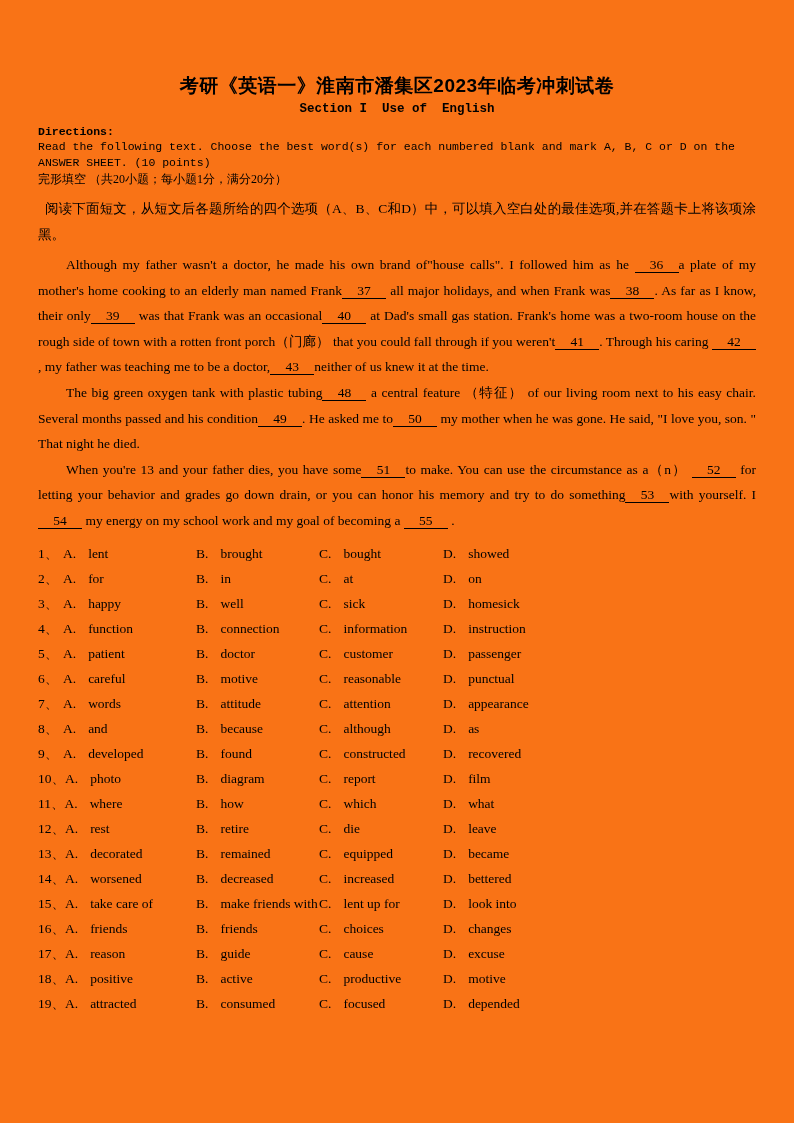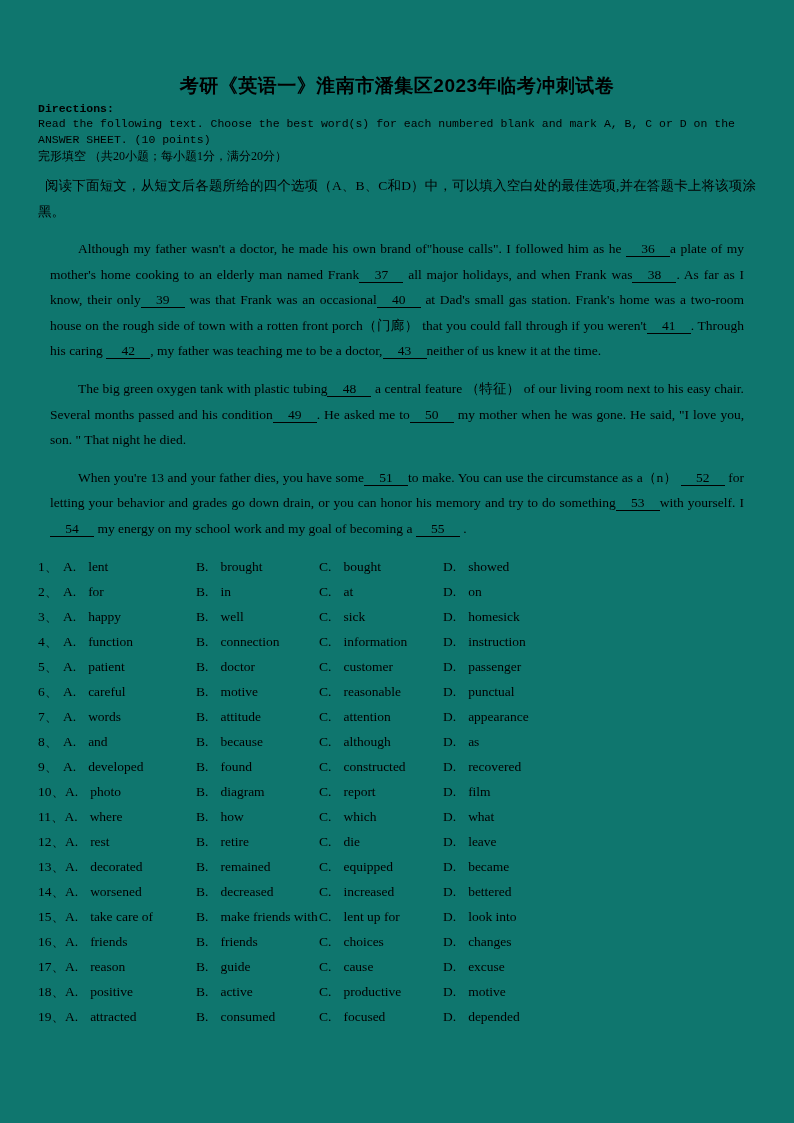--- a/index.html
+++ b/index.html
@@ -4,21 +4,21 @@
 <style>
   html, body {
     margin: 0;
     padding: 0;
     background: #ffffff;
   }
   .page {
     position: relative;
     width: 794px;
     height: 1123px;
-    background: #0f766e;
+    background: #f97316;
     color: #000000;
     box-sizing: border-box;
     padding: 74px 38px 0 38px;
     overflow: hidden;
     font-family: "Liberation Serif", "DejaVu Serif", serif;
   }
   .title {
     margin: 0 0 3px 0;
     text-align: center;
     font-family: "Liberation Sans", "DejaVu Sans", sans-serif;
@@ -55,21 +55,21 @@
   }
   .cn-note {
     margin: 8px 0 0 0;
     font-size: 13.5px;
     line-height: 25.5px;
     text-align: justify;
     text-indent: 7px;
   }
   .passage { margin-top: 5px; }
   .para {
-    margin: 12px;
+    margin: 0;
     font-size: 13.5px;
     line-height: 25.6px;
     text-align: justify;
     text-indent: 28px;
   }
   .blank {
     display: inline-block;
     min-width: 34px;
     padding: 0 5px;
     border-bottom: 1px solid #000000;
@@ -94,20 +94,21 @@
   .letter {
     display: inline-block;
     margin-right: 12px;
   }
 </style>
 </head>
 <body>
 
 <div class="page">
   <h1 class="title">考研《英语一》淮南市潘集区2023年临考冲刺试卷</h1>
+  <div class="subtitle">Section I  Use of  English</div>
   <div class="dir-label">Directions:</div>
   <div class="dir-text">Read the following text. Choose the best word(s) for each numbered blank and mark A, B, C or D on the ANSWER SHEET.  (10 points)</div>
   <div class="score-note">完形填空 （共20小题；每小题1分，满分20分）</div>
   <p class="cn-note">阅读下面短文，从短文后各题所给的四个选项（A、B、C和D）中，可以填入空白处的最佳选项,并在答题卡上将该项涂黑。</p>
   <div class="passage" id="passage">
       <p class="para">Although my father wasn't a doctor, he made his own brand of"house calls".   I followed him as he <span class="blank">36</span>a plate of my mother's home cooking to an elderly man named Frank<span class="blank">37</span> all major holidays, and when Frank was<span class="blank">38</span>.   As far as I know, their only<span class="blank">39</span> was that Frank was an occasional<span class="blank">40</span> at Dad's small gas station.   Frank's home was a two-room house on the rough side of town with a rotten front porch（门廊） that you could fall through if you weren't<span class="blank">41</span>.   Through his caring <span class="blank">42</span>, my father was teaching me to be a doctor,<span class="blank">43</span>neither of us knew it at the time.</p>
       <p class="para">The big green oxygen tank with plastic tubing<span class="blank">48</span> a central feature （特征） of our living room next to his easy chair.   Several months passed and his condition<span class="blank">49</span>.   He asked me to<span class="blank">50</span> my mother when he was gone.   He said, "I love you, son.  " That night he died.</p>
       <p class="para">When you're 13 and your father dies, you have some<span class="blank">51</span>to make.   You can use the circumstance as a（n） <span class="blank">52</span> for letting your behavior and grades go down drain, or you can honor his memory and try to do something<span class="blank">53</span>with yourself.  I <span class="blank">54</span> my energy on my school work and my goal of becoming a <span class="blank">55</span> .</p>
     </div>
   <div class="questions" id="questions">

